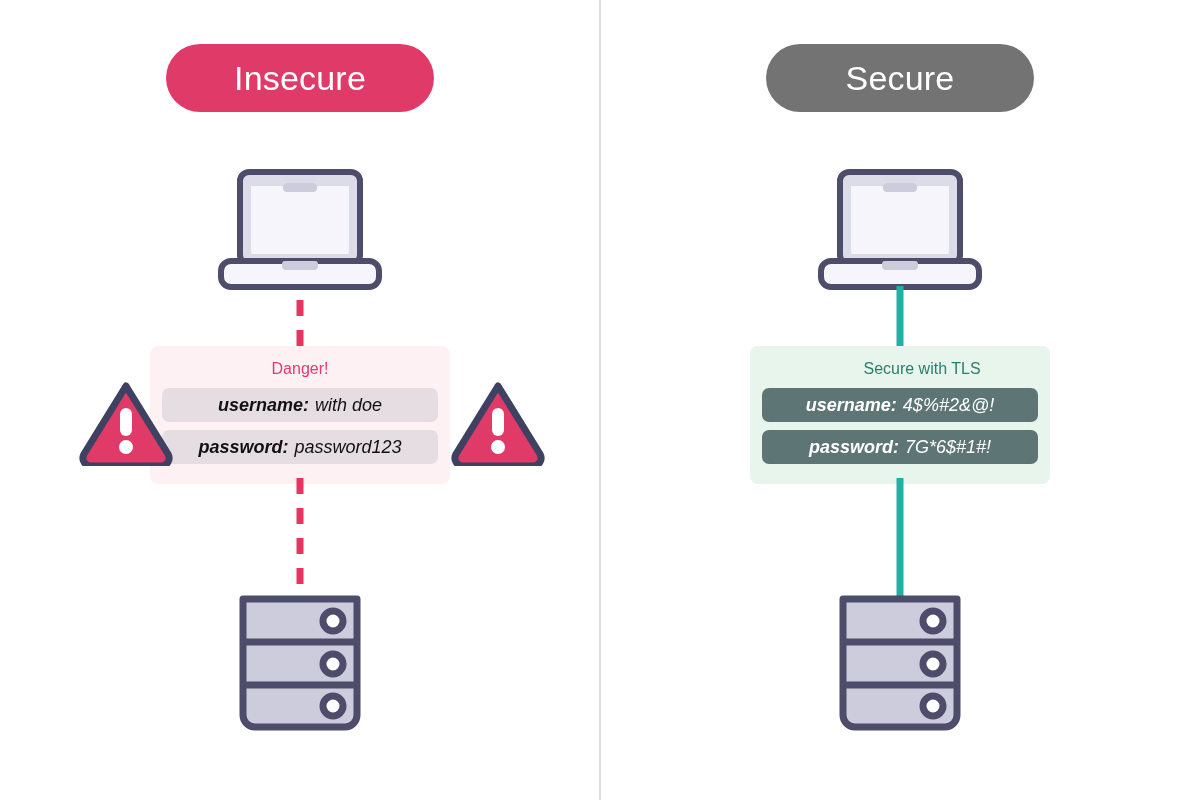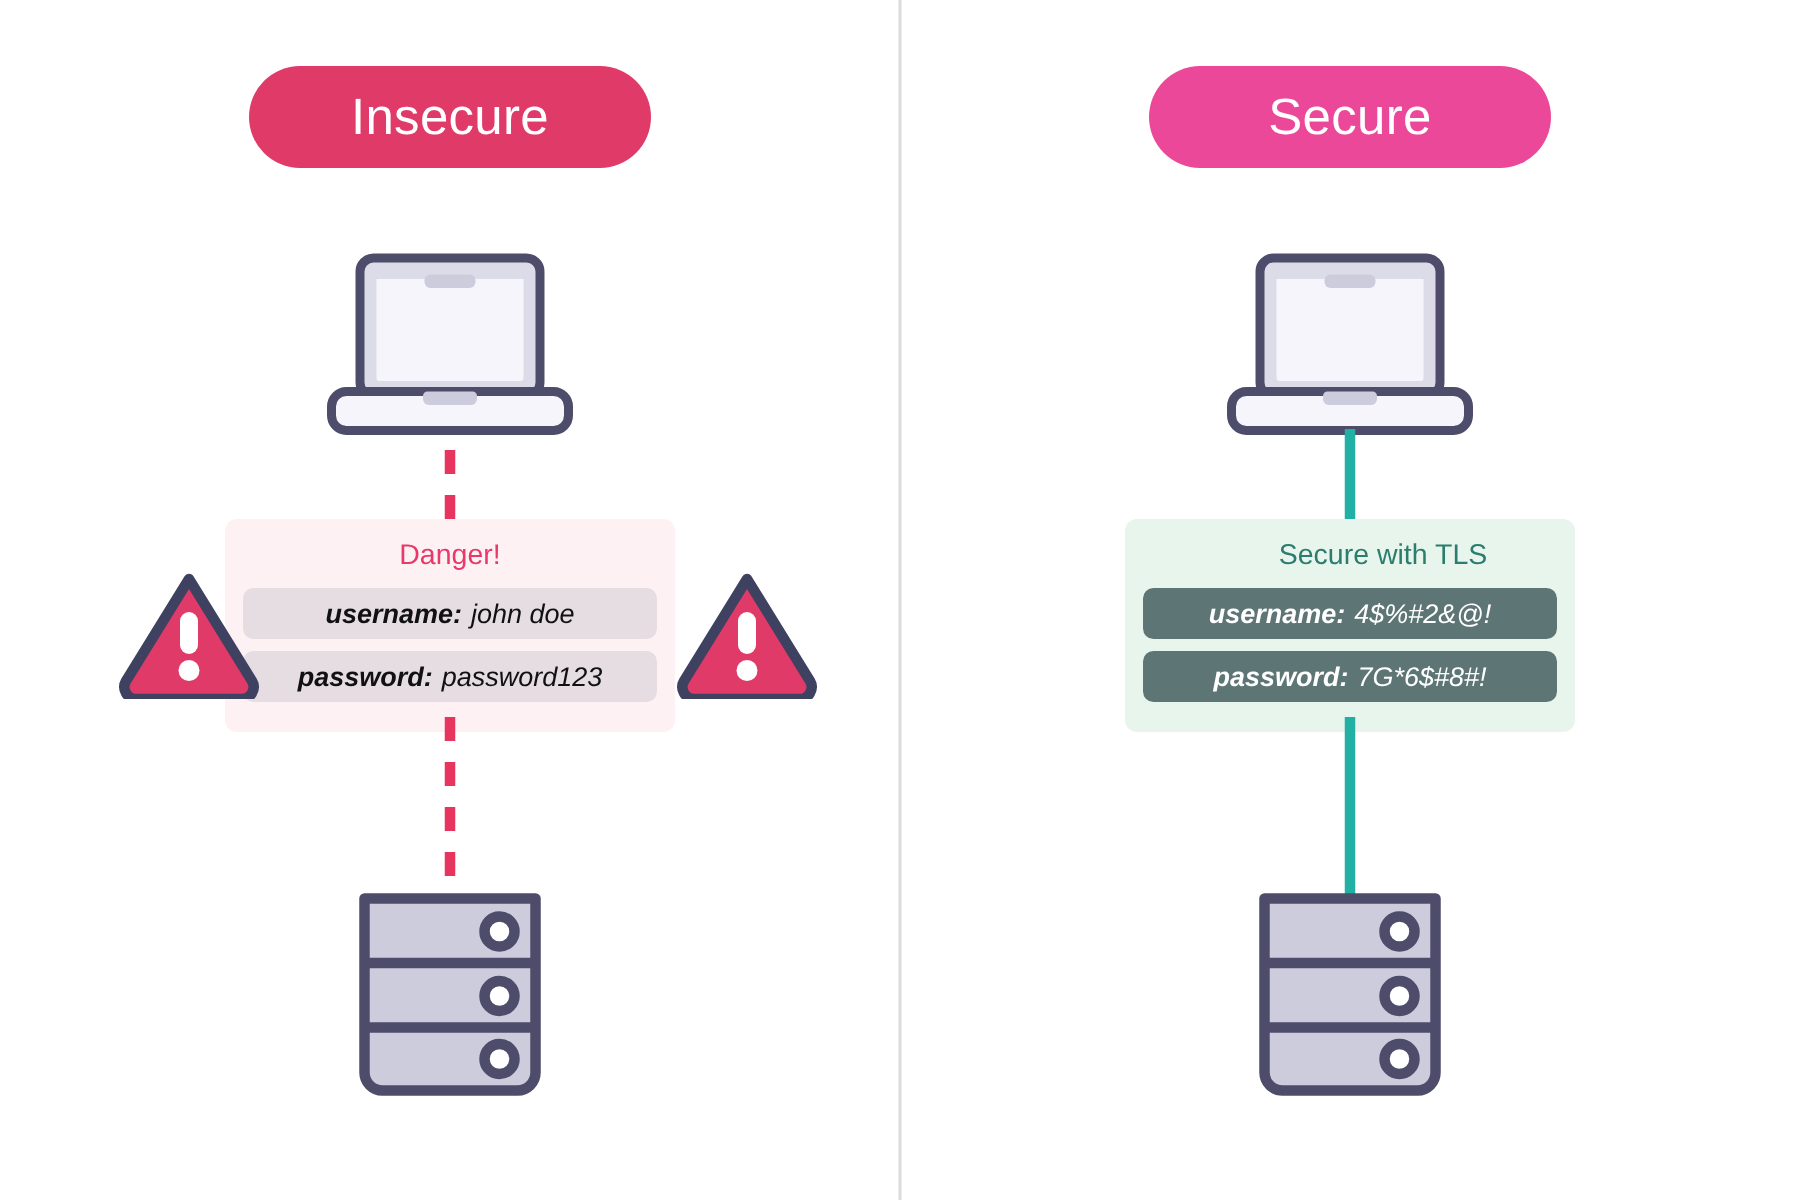--- a/index.html
+++ b/index.html
@@ -24,21 +24,21 @@
   
   .badge{
     position:absolute;top:28px;left:50%;transform:translateX(-50%);
     height:68px;min-width:268px;
     border-radius:34px;
     display:flex;align-items:center;justify-content:center;
     color:#ffffff;font-size:34px;letter-spacing:.2px;
     padding:0 34px;box-sizing:border-box;
   }
   .badge.insecure{background:#e03a68;}
-  .badge.secure{background:#ec4899;}
+  .badge.secure{background:#737373;}
 
   
   .laptop{position:absolute;top:150px;left:50%;transform:translateX(-50%);}
 
   
   .conn{position:absolute;left:50%;transform:translateX(-50%);width:7px;}
   .conn.dashed-top{top:284px;height:48px;
     background:repeating-linear-gradient(to bottom,#e8355f 0 16px,transparent 16px 30px);}
   .conn.dashed-bottom{top:462px;height:120px;
     background:repeating-linear-gradient(to bottom,#e8355f 0 16px,transparent 16px 30px);}
@@ -50,21 +50,21 @@
     position:absolute;left:50%;transform:translateX(-50%);
     top:330px;width:300px;
     border-radius:8px;
     padding:8px 0 12px 0;
     box-sizing:border-box;
   }
   .creds.danger{background:#fdf1f4;}
   .creds.safe{background:#e7f5ec;}
 
   .creds-title{
-    text-align:center;font-size:19px;margin:6px 0 10px 0;
+    text-align:center;font-size:16px;margin:6px 0 10px 0;
   }
   .creds.danger .creds-title{color:#e8396a;}
   .creds.safe .creds-title{color:#2c7d6d;padding-left:44px;}
 
   .pill{
     margin:0 12px 8px 12px;
     border-radius:7px;
     height:34px;
     display:flex;align-items:center;justify-content:center;
     font-size:18px;white-space:nowrap;font-style:italic;
@@ -103,21 +103,21 @@
       </svg>
     </div>
 
     <div class="conn dashed-top"></div>
 
     <div class="creds danger">
       <div class="creds-title">Danger!</div>
 
       <div class="pill">
         <span class="k">username:</span>
-        <span class="v">john doe</span>
+        <span class="v">with doe</span>
       </div>
 
       <div class="pill">
         <span class="k">password:</span>
         <span class="v">password123</span>
       </div>
     </div>
 
     <div class="side-icon warn-left">
       <svg width="96" height="88" viewBox="0 0 96 88">
@@ -170,21 +170,21 @@
     <div class="creds safe">
       <div class="creds-title">Secure with TLS</div>
 
       <div class="pill">
         <span class="k">username:</span>
         <span class="v">4$%#2&amp;@!</span>
       </div>
 
       <div class="pill">
         <span class="k">password:</span>
-        <span class="v">7G*6$#8#!</span>
+        <span class="v">7G*6$#1#!</span>
       </div>
     </div>
 
     <div class="conn solid-bottom"></div>
 
     <div class="server">
       <svg width="124" height="138" viewBox="0 0 124 138">
         <path d="M5 5 h114 v88 a0 0 0 0 1 0 0 v28 a12 12 0 0 1 -12 12 H17 a12 12 0 0 1 -12 -12 Z" fill="#ccccdd" stroke="#4d4d6b" stroke-width="7" stroke-linejoin="round"></path>
         <line x1="5" y1="48" x2="119" y2="48" stroke="#4d4d6b" stroke-width="7"></line>
         <line x1="5" y1="91" x2="119" y2="91" stroke="#4d4d6b" stroke-width="7"></line>

